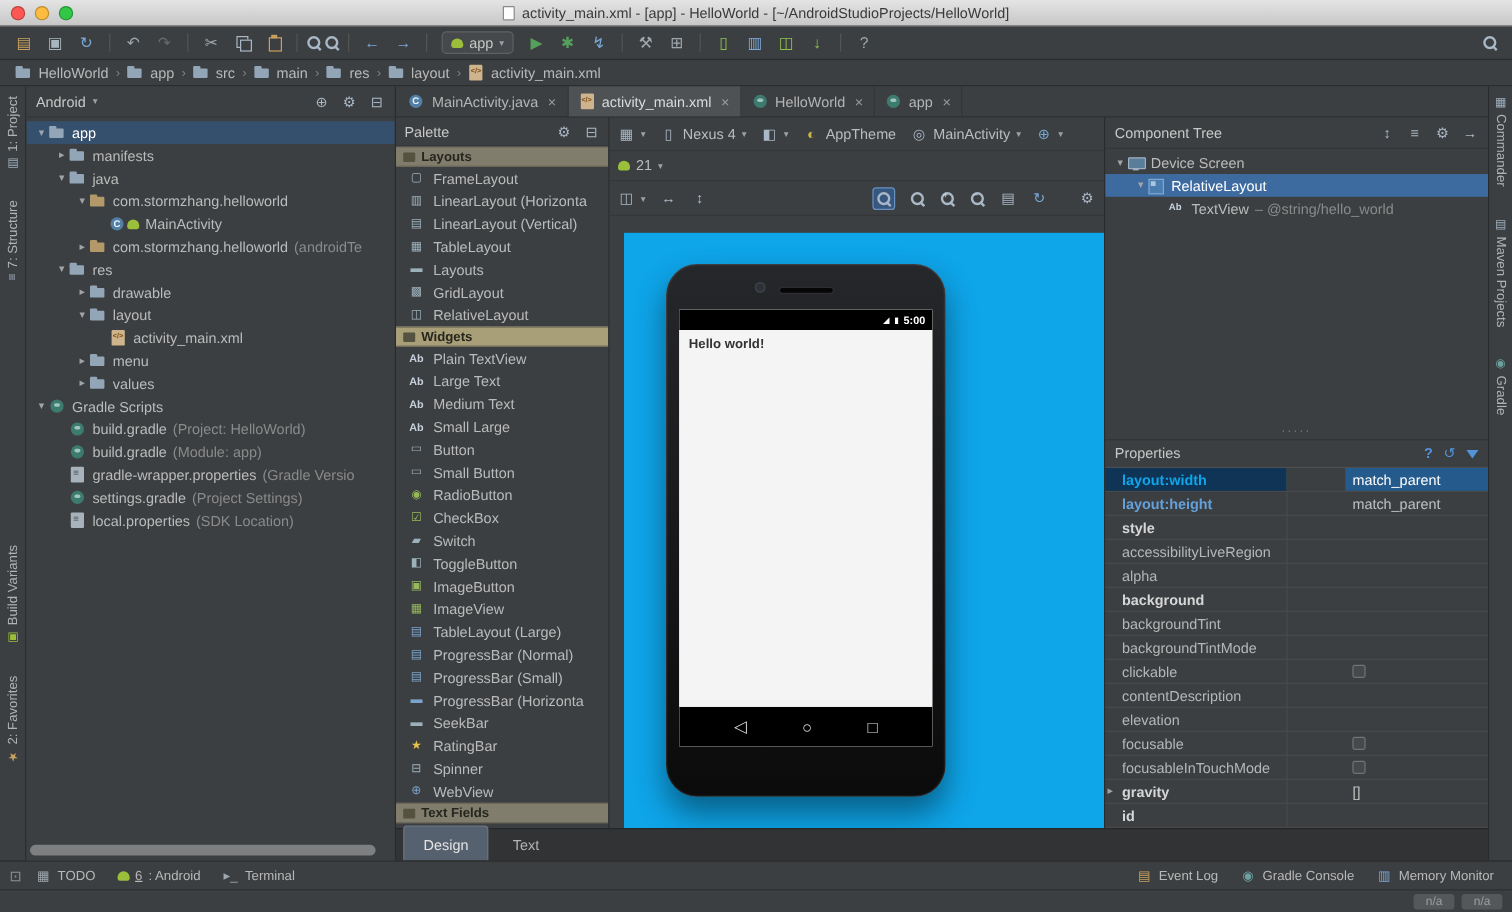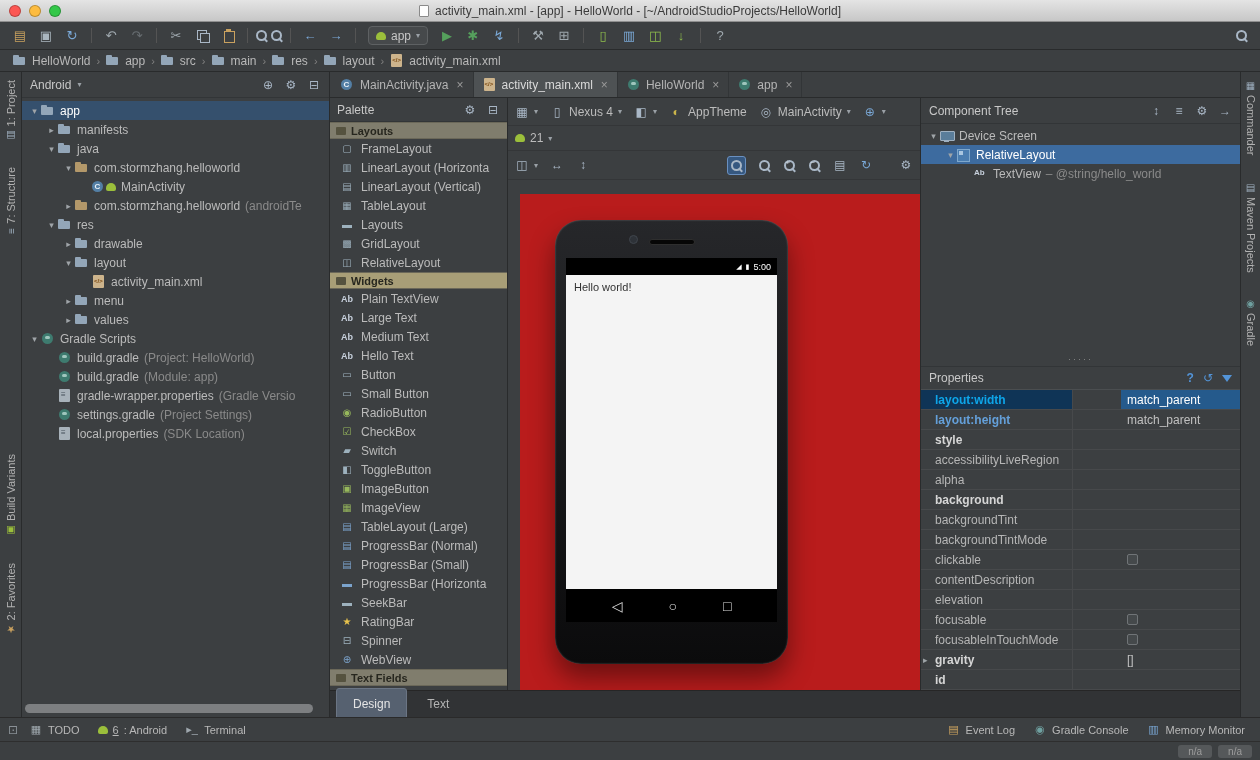--- a/index.html
+++ b/index.html
@@ -104,21 +104,21 @@
   .pitem { height:19px; flex:none; display:flex; align-items:center; gap:6px; padding-left:9px; white-space:nowrap; overflow:hidden; }
   .p-ic { width:16px; text-align:center; font-size:10px; flex:none; color:#9db1bd; }
   .p-ic.ab { font-size:9px; font-weight:bold; color:#c7d0dc; }
 
   
   .design { flex:1; min-width:0; background:#3c3f41; display:flex; flex-direction:column; }
   .dtb { flex:none; display:flex; align-items:center; padding:0 7px; gap:12px; border-bottom:1px solid #343638; }
   .dtb1 { height:28px; } .dtb2 { height:25px; } .dtb3 { height:29px; }
   .chip { display:flex; align-items:center; gap:5px; color:#bcbcbc; }
   .canvas-wrap { flex:1; position:relative; overflow:hidden; }
-  .canvas { position:absolute; left:12px; top:14px; right:0; bottom:0; background:#b91c1c; }
+  .canvas { position:absolute; left:12px; top:14px; right:0; bottom:0; background:#0ea5e9;font-weight:bold; }
 
   .phone { position:absolute; left:35px; top:26px; width:233px; height:444px; background:linear-gradient(#26272a,#0b0b0c); border-radius:26px; box-shadow:0 14px 26px rgba(0,0,0,.42), inset 0 0 2px rgba(255,255,255,.35); }
   .cam { position:absolute; left:74px; top:15px; width:9px; height:9px; border-radius:50%; background:#2e3238; border:1px solid #40454c; }
   .speaker { position:absolute; left:50%; margin-left:-23px; top:19px; width:46px; height:6px; border-radius:3px; background:#060606; border:1px solid #2e2e2e; }
   .screen { position:absolute; left:11px; right:11px; top:38px; height:364px; background:#fafafa; display:flex; flex-direction:column; overflow:hidden; }
   .sbar { height:17px; flex:none; background:#000; display:flex; align-items:center; justify-content:flex-end; gap:4px; padding:0 6px; color:#fff; font-size:9px; }
   .sico { font-size:7px; color:#fff; }
   .phone-content { flex:1; position:relative; background:#f4f4f4; }
   .hello { position:absolute; left:8px; top:6px; font-size:11px; color:#333; }
   .navbar { height:33px; flex:none; background:#000; display:flex; align-items:center; justify-content:center; gap:46px; color:#dcdcdc; font-size:14px; }
@@ -470,21 +470,21 @@
               <div class="pitem">
                 <span class="p-ic ab">Ab</span>
                 <span>Large Text</span>
               </div>
               <div class="pitem">
                 <span class="p-ic ab">Ab</span>
                 <span>Medium Text</span>
               </div>
               <div class="pitem">
                 <span class="p-ic ab">Ab</span>
-                <span>Hello Text</span>
+                <span>Small Large</span>
               </div>
               <div class="pitem">
                 <span class="p-ic" style="color: rgb(157, 177, 189);">▭</span>
                 <span>Button</span>
               </div>
               <div class="pitem">
                 <span class="p-ic" style="color: rgb(157, 177, 189);">▭</span>
                 <span>Small Button</span>
               </div>
               <div class="pitem">

